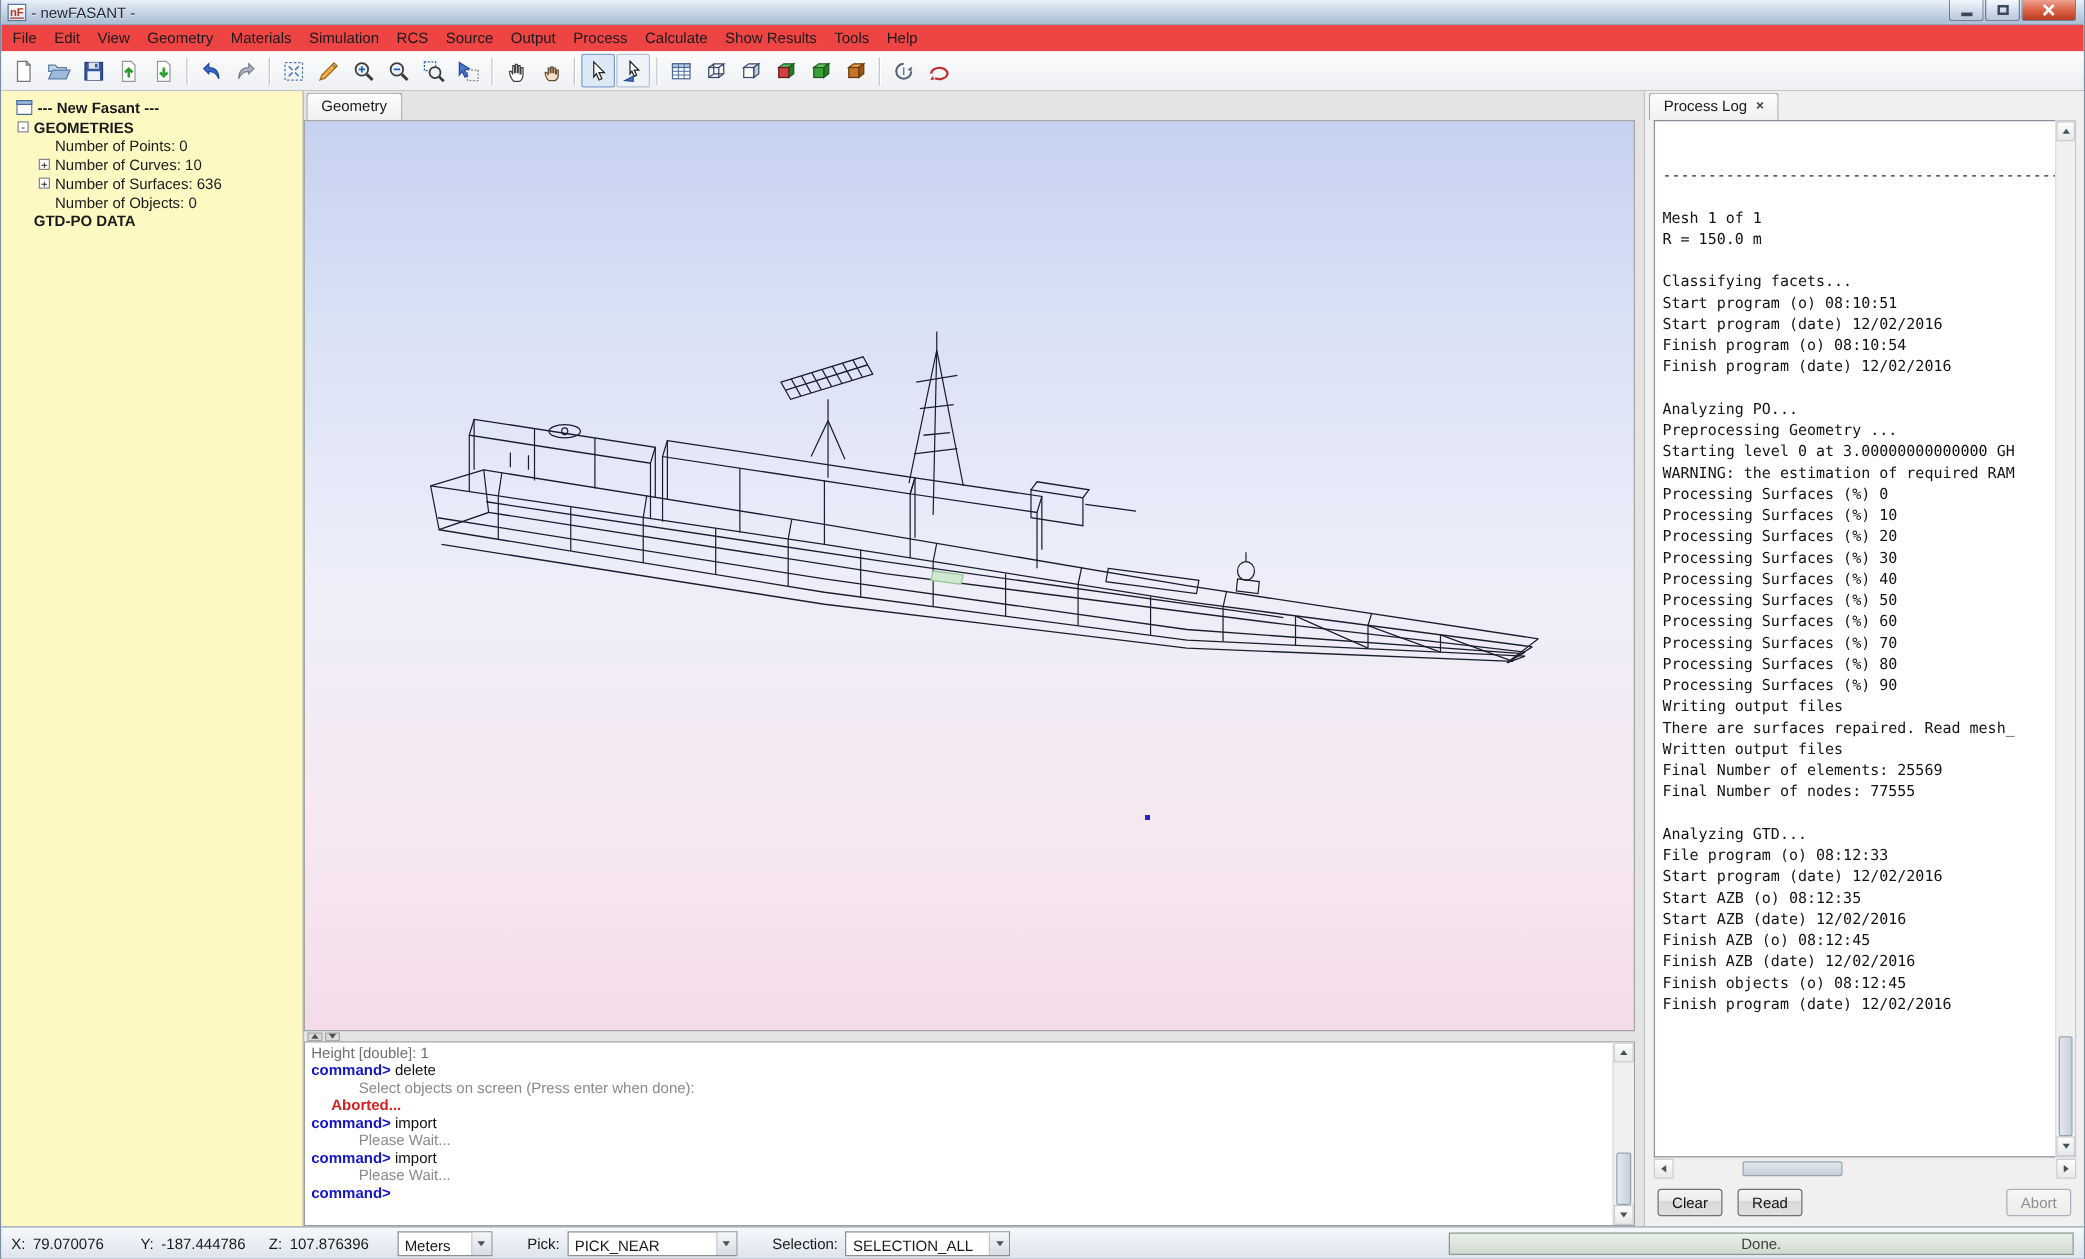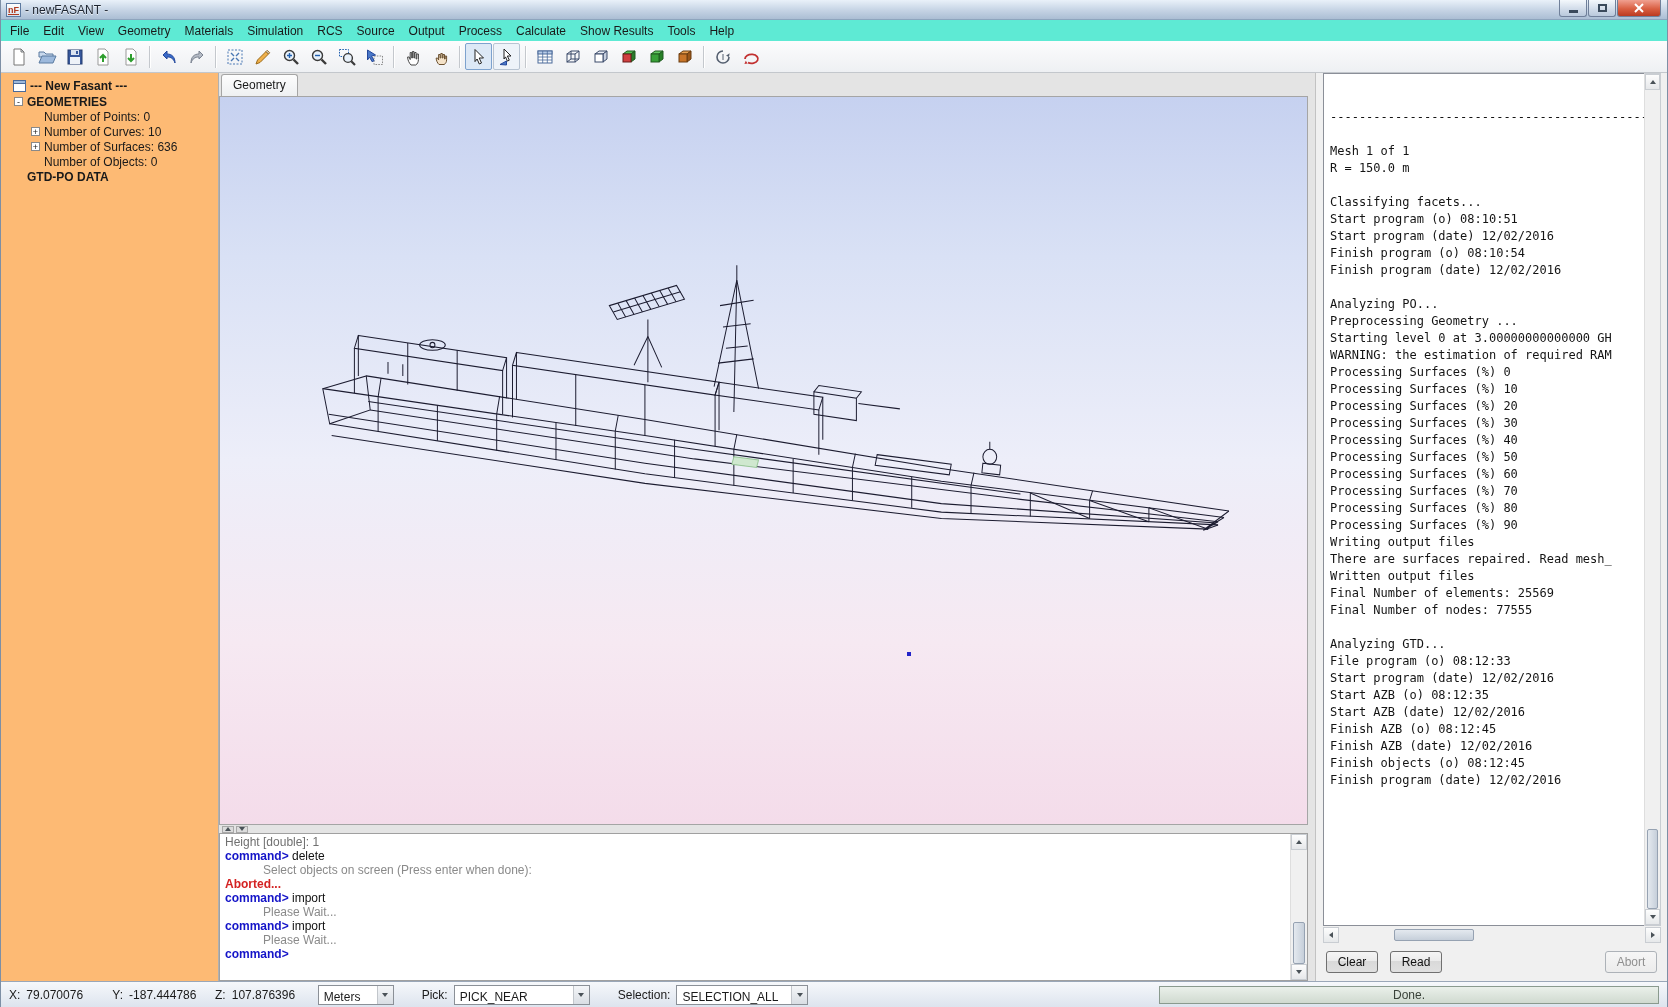--- a/index.html
+++ b/index.html
@@ -14,32 +14,32 @@
     font:bold 9px/12px "Liberation Sans",sans-serif;text-align:center;color:#b03a20;margin-right:4px;flex:none;text-decoration:underline;}
   .titlebar .title{font-size:12px;color:#1c2430;text-shadow:0 1px 0 rgba(255,255,255,.7);}
   .winbtns{margin-left:auto;display:flex;align-self:flex-start;margin-right:6px;}
   .winbtn{height:17px;border:1px solid #70809a;border-top:none;display:flex;align-items:center;justify-content:center;
     background:linear-gradient(#f4f8fc,#cfdae8 60%,#b9c9dc);border-radius:0 0 3px 3px;margin-left:1px;}
   .winbtn.min,.winbtn.max{width:28px;}
   .winbtn.close{width:44px;background:linear-gradient(#f0a090,#d95f42 55%,#bb3a20);}
   .glyph-min{width:9px;height:3px;background:#3a4a5c;margin-top:6px;}
   .glyph-max{width:9px;height:8px;border:2px solid #3a4a5c;}
   
-  .menubar{height:21px;background:#5eead4;display:flex;align-items:center;font-size:12px;flex:none;padding-left:2px;}
+  .menubar{height:21px;background:#ef4444;display:flex;font-size:12px;flex:none;padding-left:2px;}
   .menu-item{padding:3px 7px;cursor:default;}
   
   .toolbar{height:32px;background:linear-gradient(#fcfcfd,#eef0f3);border-bottom:1px solid #c3c7cc;
     display:flex;align-items:center;padding:0 4px;flex:none;gap:1px;}
   .tbtn{width:27px;height:27px;display:flex;align-items:center;justify-content:center;border:1px solid transparent;border-radius:2px;}
   .tbtn.active{border-color:#7da2ce;background:#dce8f6;}
   .tbtn.framed{border-color:#b8c4d2;background:#eef3f9;}
   .tsep{width:1px;height:22px;background:#c4c8cd;box-shadow:1px 0 0 #fff;margin:0 4px;flex:none;}
   
   .main{flex:1;display:flex;min-height:0;background:#e4e4e4;}
-  .left-panel{width:218px;background:#fdba74;border-right:1px solid #b0b0b0;padding-top:5px;overflow:hidden;flex:none;font-size:12px;}
+  .left-panel{width:242px;background:#fef9c3;border-right:1px solid #b0b0b0;padding-top:5px;overflow:hidden;flex:none;font-size:12px;}
   .tree-root{display:flex;align-items:center;height:16px;padding-left:12px;font-weight:bold;}
   .tree-root svg{margin-right:4px;flex:none;}
   .trow{display:flex;align-items:center;height:15px;}
   .trow.lvl1{padding-left:13px;}
   .trow.lvl2{padding-left:30px;}
   .trow.bold .tlabel{font-weight:bold;}
   .exp{width:9px;height:9px;border:1px solid #898989;background:#fff;font:9px/8px "Liberation Sans",sans-serif;
     text-align:center;color:#222;flex:none;margin-right:4px;}
   .trow.noexp .exp{border-color:transparent;background:transparent;color:transparent;}
   
@@ -55,21 +55,21 @@
   .split-btn{width:12px;height:7px;background:#dcdcdc;border:1px solid #a8a8a8;display:flex;align-items:center;justify-content:center;}
   .tri-up{width:0;height:0;border-left:3px solid transparent;border-right:3px solid transparent;border-bottom:4px solid #4a5258;}
   .tri-down{width:0;height:0;border-left:3px solid transparent;border-right:3px solid transparent;border-top:4px solid #4a5258;}
   .tri-left{width:0;height:0;border-top:3px solid transparent;border-bottom:3px solid transparent;border-right:4px solid #4a5258;}
   .tri-right{width:0;height:0;border-top:3px solid transparent;border-bottom:3px solid transparent;border-left:4px solid #4a5258;}
   .console-area{height:148px;display:flex;border:1px solid #a0a0a0;background:#fff;flex:none;}
   .console{flex:1;padding:1px 5px;overflow:hidden;}
   .c-line{height:14px;line-height:14px;white-space:pre;font:12px "Liberation Sans",sans-serif;color:#111;}
   .c-line .c-prompt{color:#1414c8;font-weight:bold;}
   .c-line.muted{color:#8a8a8a;margin-left:38px;}
-  .c-line.error{color:#d42222;font-weight:bold;}
+  .c-line.error{color:#d42222;font-weight:bold;margin-left:16px;}
   .c-line.plain{color:#707070;}
   
   .vscroll{width:17px;background:#f0f0f0;border-left:1px solid #dedede;display:flex;flex-direction:column;flex:none;}
   .sb-btn{height:16px;background:linear-gradient(#fdfdfd,#e6e8ea);border:1px solid #c9cdd2;
     display:flex;align-items:center;justify-content:center;flex:none;}
   .sb-track{flex:1;position:relative;}
   .sb-thumb{position:absolute;left:2px;right:2px;background:linear-gradient(90deg,#e4e9ef,#c6cfda);
     border:1px solid #96a2b2;border-radius:2px;}
   .hscroll{height:16px;display:flex;background:#f0f0f0;flex:none;}
   .hsb-btn{width:16px;background:linear-gradient(#fdfdfd,#e6e8ea);border:1px solid #c9cdd2;
@@ -463,20 +463,26 @@
               <div class="sb-thumb" style="bottom:0;height:42px;"></div>
             </div>
           <div class="sb-btn">
               <span class="tri-down"></span>
             </div>
         </div>
       </div>
     </div>
 
     <div class="right-panel">
+      <div class="tabbar2">
+        <div class="tab">
+          <span>Process Log</span>
+          <span class="tab-close">×</span>
+        </div>
+      </div>
       <div class="log-wrap">
         <div class="log">
 
         <div class="pl-line">&nbsp;</div>
             <div class="pl-line">&nbsp;</div>
             <div class="pl-line">---------------------------------------------</div>
             <div class="pl-line">&nbsp;</div>
             <div class="pl-line">Mesh 1 of 1</div>
             <div class="pl-line">R = 150.0 m</div>
             <div class="pl-line">&nbsp;</div>

